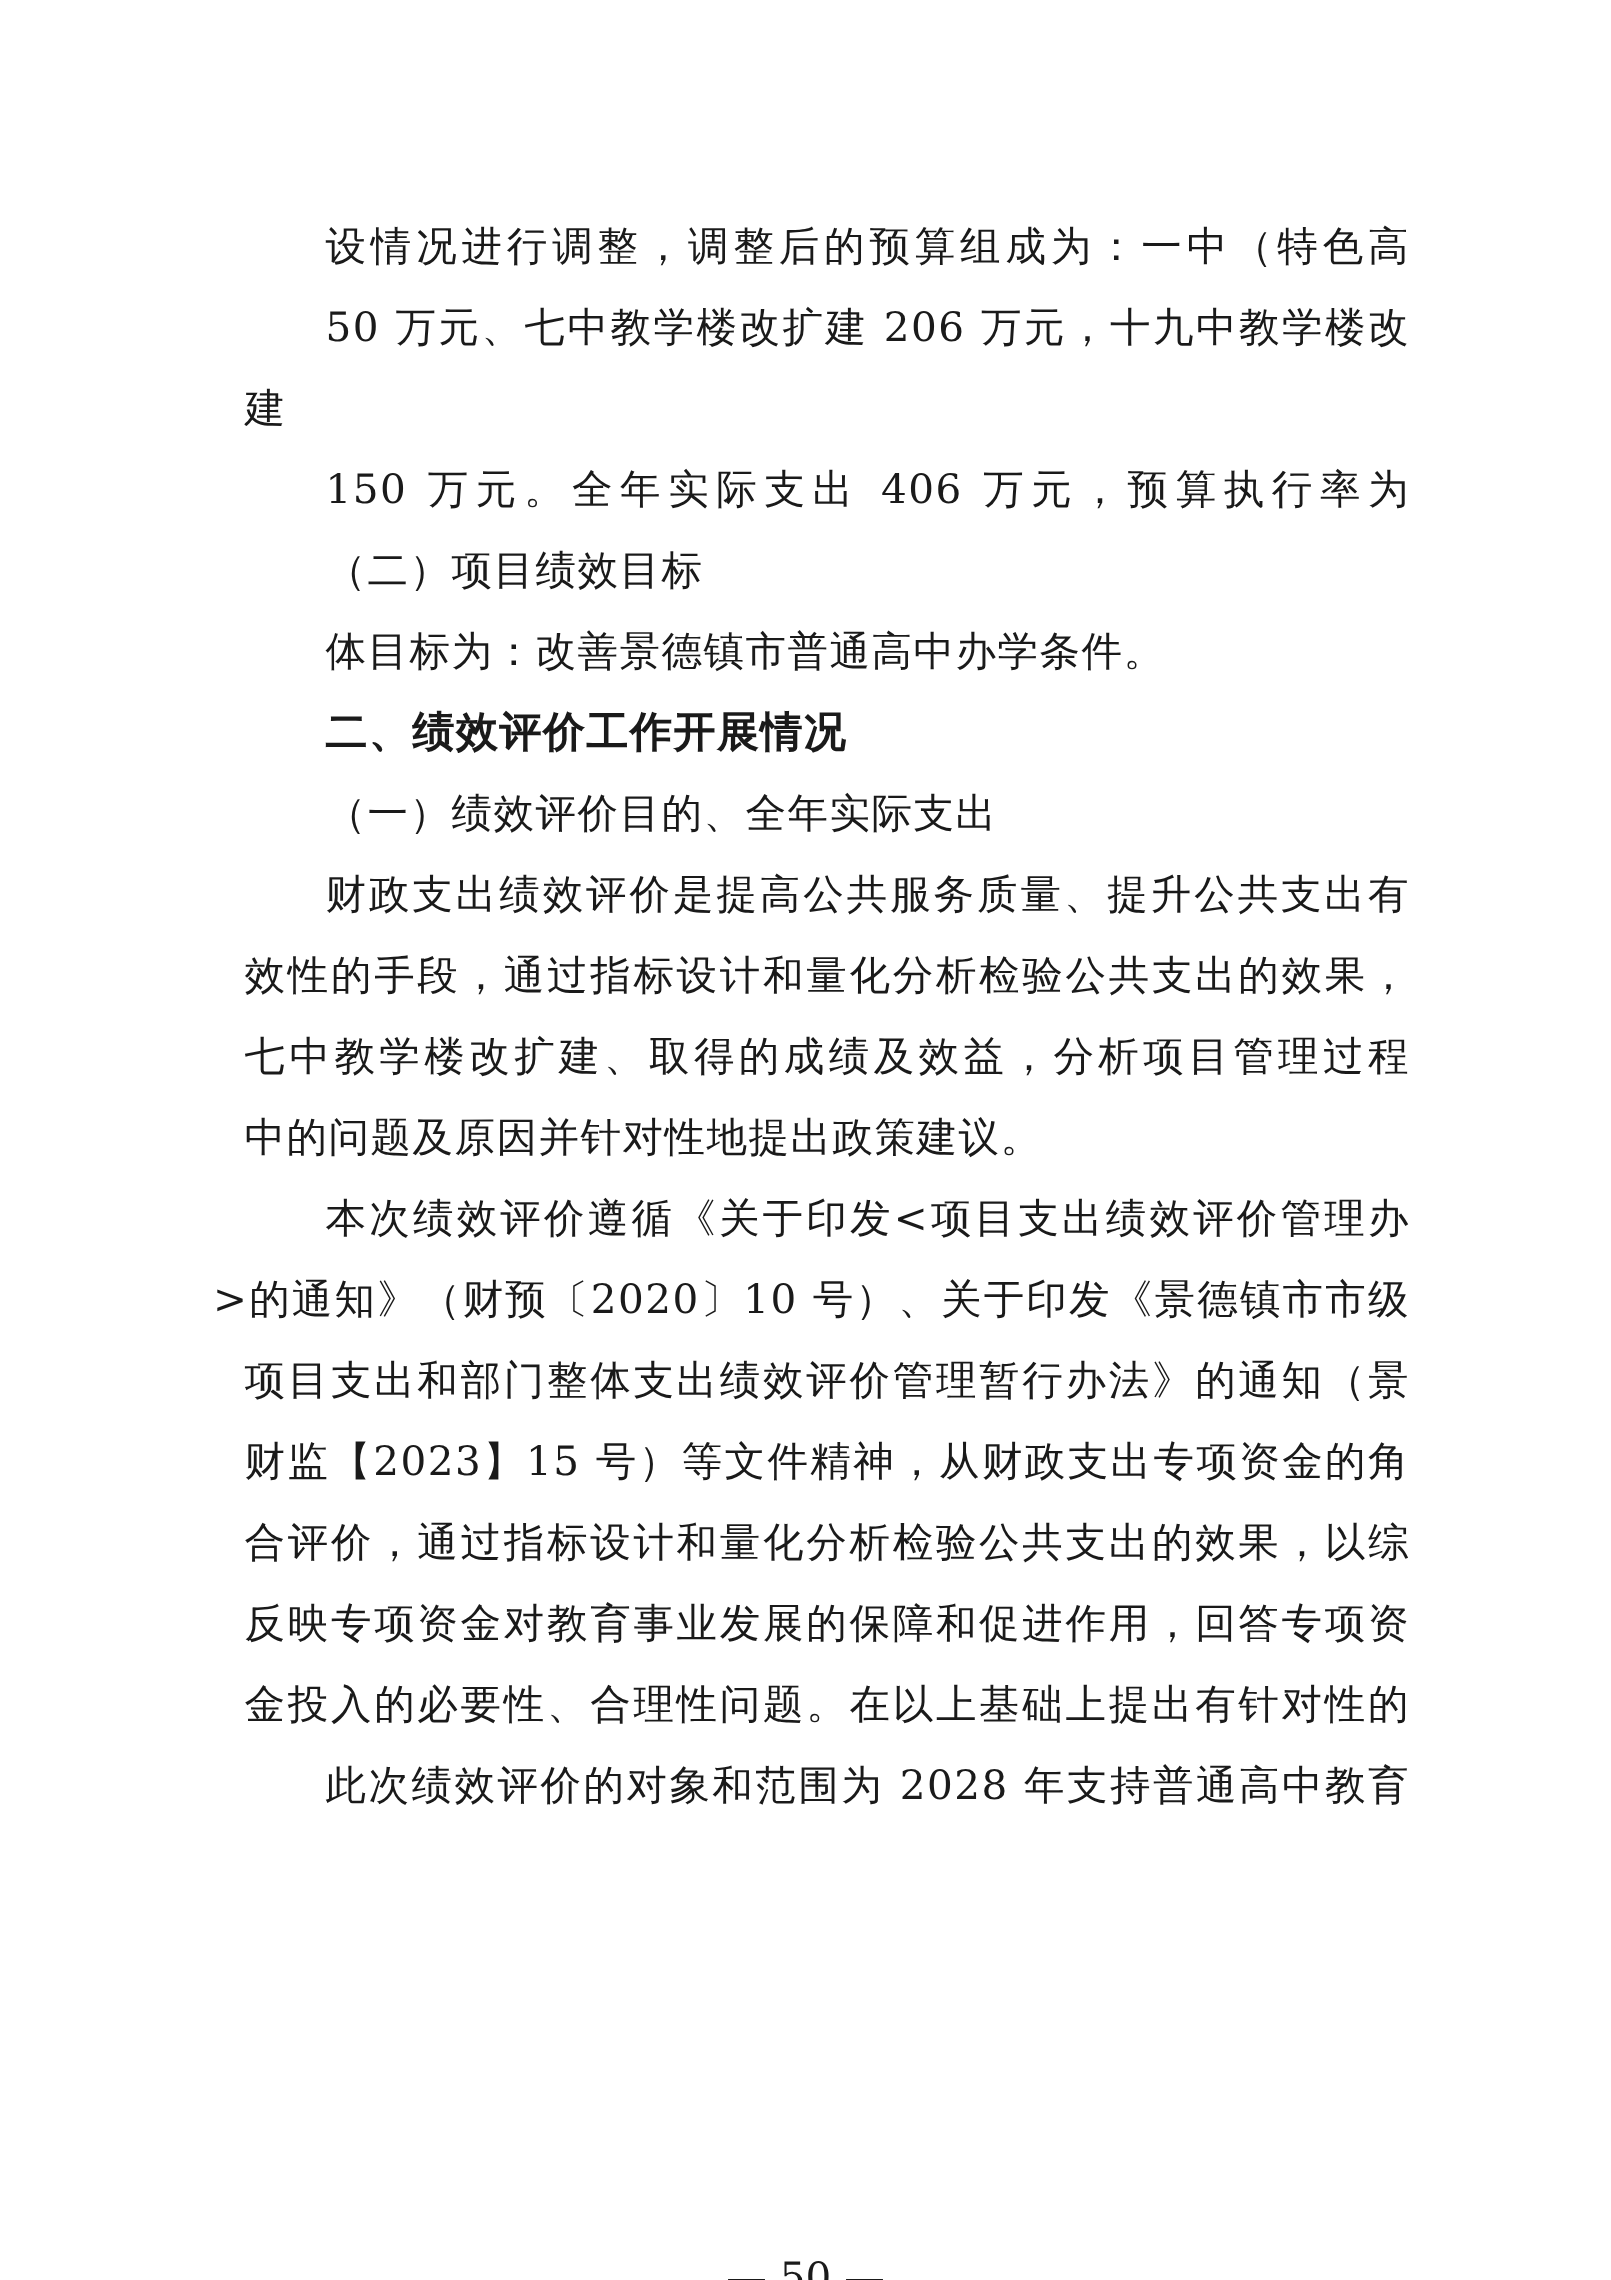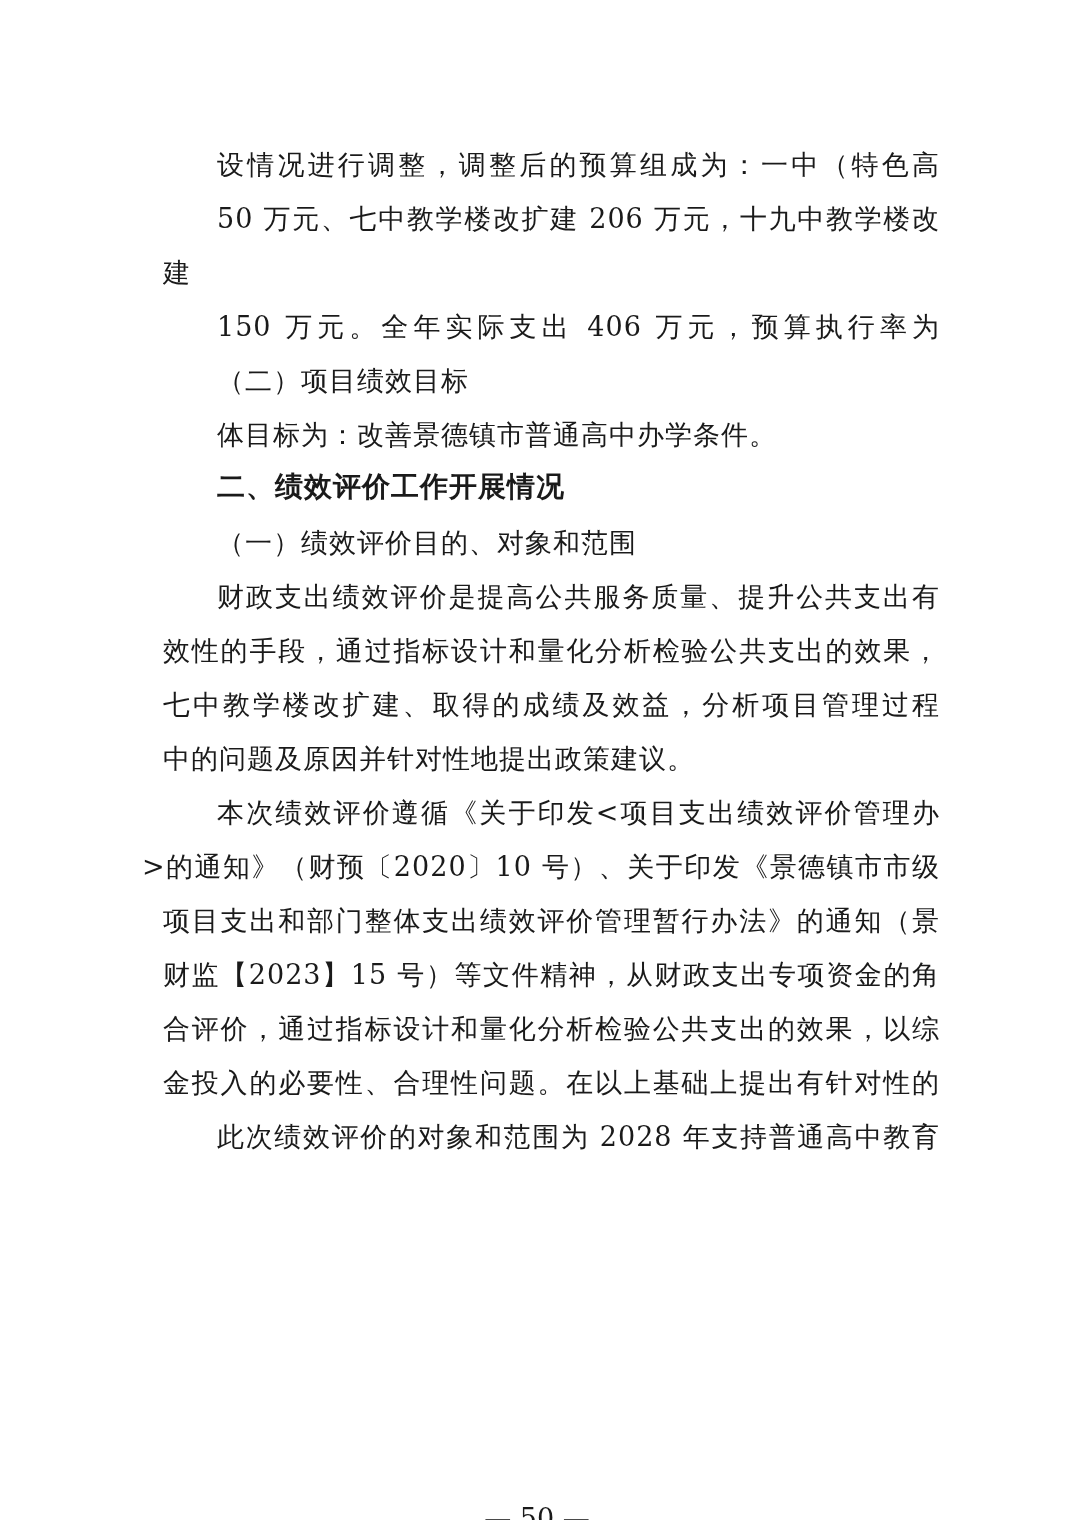--- a/index.html
+++ b/index.html
@@ -37,21 +37,21 @@
     -moz-text-align-last: justify;
     text-justify: inter-character;
   }
   .line.indent {
     padding-left: 54px;
   }
   .line.hang {
     margin-left: -21px;
   }
   .line.heading {
-    font-family: Liberation Mono, monospace;
+    font-family: Liberation Serif, serif;
     font-weight: 700;
     font-size: 28px;
   }
   .page-footer {
     position: absolute;
     left: 0;
     width: 1074px;
     top: 1492px;
     height: 54px;
     line-height: 54px;
@@ -66,27 +66,28 @@
 
 <div class="page">
   <div class="doc-body">
       <div class="line indent justify">设情况进行调整，调整后的预算组成为：一中（特色高中）</div>
       <div class="line indent justify">50 万元、七中教学楼改扩建 206 万元，十九中教学楼改扩</div>
       <div class="line">建</div>
       <div class="line indent justify">150 万元。全年实际支出 406 万元，预算执行率为 100%。</div>
       <div class="line indent">（二）项目绩效目标</div>
       <div class="line indent">体目标为：改善景德镇市普通高中办学条件。</div>
       <div class="line indent heading">二、绩效评价工作开展情况</div>
-      <div class="line indent">（一）绩效评价目的、对象和范围</div>
+      <div class="line indent">（一）绩效评价目的、全年实际支出</div>
       <div class="line indent justify">财政支出绩效评价是提高公共服务质量、提升公共支出有</div>
       <div class="line justify">效性的手段，通过指标设计和量化分析检验公共支出的效果，</div>
       <div class="line justify">七中教学楼改扩建、取得的成绩及效益，分析项目管理过程</div>
       <div class="line">中的问题及原因并针对性地提出政策建议。</div>
       <div class="line indent justify">本次绩效评价遵循《关于印发&lt;项目支出绩效评价管理办法</div>
       <div class="line justify hang">&gt;的通知》（财预〔2020〕10 号）、关于印发《景德镇市市级</div>
       <div class="line justify">项目支出和部门整体支出绩效评价管理暂行办法》的通知（景</div>
       <div class="line justify">财监【2023】15 号）等文件精神，从财政支出专项资金的角度</div>
       <div class="line justify">合评价，通过指标设计和量化分析检验公共支出的效果，以综合</div>
+      <div class="line justify">反映专项资金对教育事业发展的保障和促进作用，回答专项资</div>
       <div class="line justify">金投入的必要性、合理性问题。在以上基础上提出有针对性的</div>
       <div class="line indent justify">此次绩效评价的对象和范围为 2028 年支持普通高中教育</div>
     </div>
   <div class="page-footer">— 50 —</div>
 </div>
 
 </body></html>

